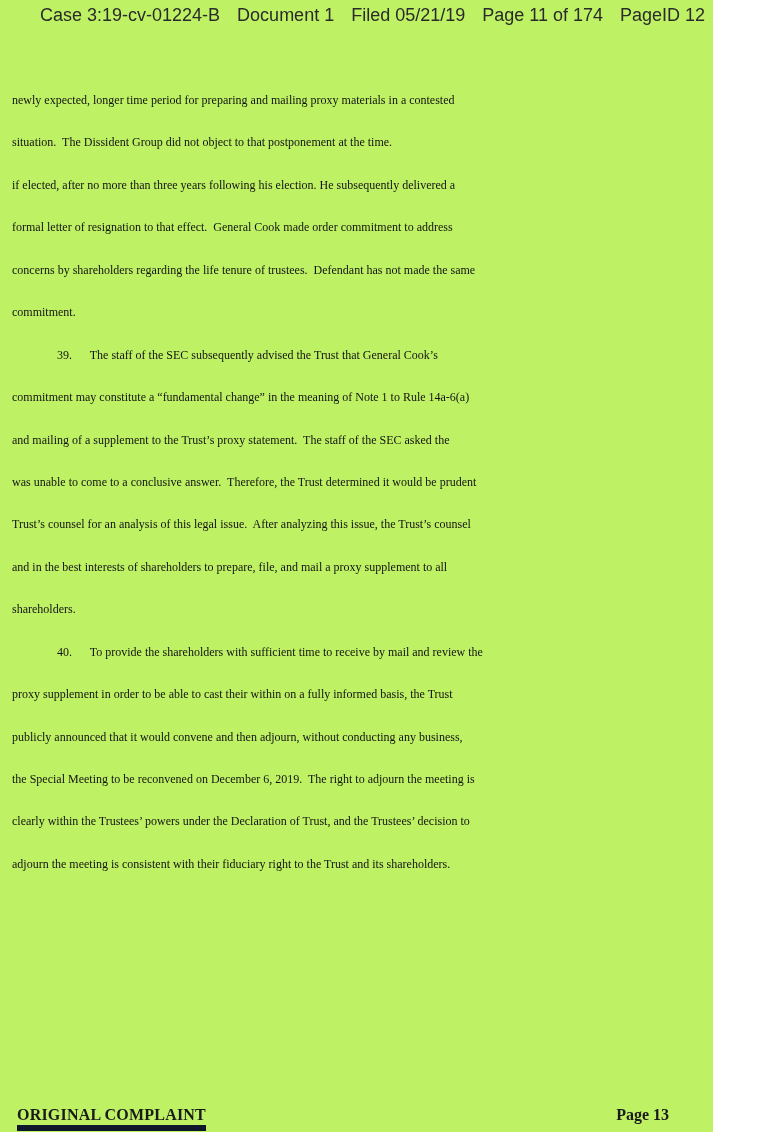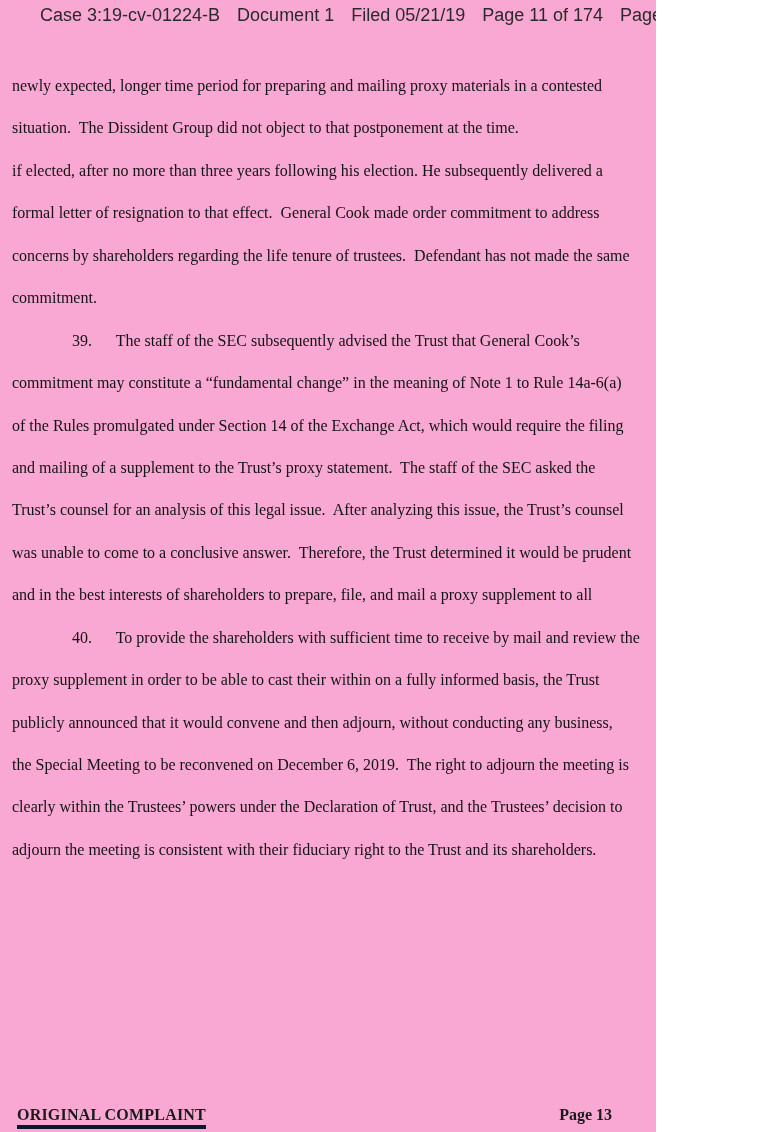--- a/index.html
+++ b/index.html
@@ -2,44 +2,44 @@
 <html><head>
 <meta charset="utf-8">
 <style>
   html, body {
     margin: 0;
     padding: 0;
     background: #ffffff;
   }
   .page {
     position: relative;
-    width: 656px;
+    width: 713px;
     height: 1132px;
-    background: #f9a8d4;
+    background: #bef264;
     overflow: hidden;
     font-family: "Liberation Serif", serif;
     color: #131313;
   }
   .ecf-header {
     position: absolute;
     left: 40px;
     top: 5px;
     display: flex;
     gap: 17px;
     font-family: "Liberation Sans", sans-serif;
     font-size: 18px;
     color: #2a2a2a;
     white-space: pre;
   }
   .doc-body {
     position: absolute;
     left: 12px;
-    top: 65px;
+    top: 79px;
     right: 8px;
-    font-size: 16px;
+    font-size: 12px;
     line-height: 42.45px;
     color: #131313;
   }
   .doc-line {
     white-space: pre;
     height: 42.45px;
   }
   .doc-footer {
     position: absolute;
     left: 17px;
@@ -47,21 +47,21 @@
     top: 1106px;
     display: flex;
     justify-content: space-between;
     align-items: baseline;
     font-size: 16px;
     font-weight: bold;
     color: #1a1a1a;
   }
   .footer-title {
     display: inline-block;
-    border-bottom: 4px solid #0f172a;
+    border-bottom: 6px solid #0f172a;
     padding-bottom: 1px;
     letter-spacing: 0.2px;
   }
   .footer-page {
     display: inline-block;
   }
 </style>
 </head>
 <body>
 
@@ -77,25 +77,25 @@
 
   <div class="doc-body">
     <div class="doc-line">newly expected, longer time period for preparing and mailing proxy materials in a contested</div>
     <div class="doc-line">situation.  The Dissident Group did not object to that postponement at the time.</div>
     <div class="doc-line">if elected, after no more than three years following his election. He subsequently delivered a</div>
     <div class="doc-line">formal letter of resignation to that effect.  General Cook made order commitment to address</div>
     <div class="doc-line">concerns by shareholders regarding the life tenure of trustees.  Defendant has not made the same</div>
     <div class="doc-line">commitment.</div>
     <div class="doc-line">               39.      The staff of the SEC subsequently advised the Trust that General Cook’s</div>
     <div class="doc-line">commitment may constitute a “fundamental change” in the meaning of Note 1 to Rule 14a-6(a)</div>
-    <div class="doc-line">of the Rules promulgated under Section 14 of the Exchange Act, which would require the filing</div>
     <div class="doc-line">and mailing of a supplement to the Trust’s proxy statement.  The staff of the SEC asked the</div>
+    <div class="doc-line">was unable to come to a conclusive answer.  Therefore, the Trust determined it would be prudent</div>
     <div class="doc-line">Trust’s counsel for an analysis of this legal issue.  After analyzing this issue, the Trust’s counsel</div>
-    <div class="doc-line">was unable to come to a conclusive answer.  Therefore, the Trust determined it would be prudent</div>
     <div class="doc-line">and in the best interests of shareholders to prepare, file, and mail a proxy supplement to all</div>
+    <div class="doc-line">shareholders.</div>
     <div class="doc-line">               40.      To provide the shareholders with sufficient time to receive by mail and review the</div>
     <div class="doc-line">proxy supplement in order to be able to cast their within on a fully informed basis, the Trust</div>
     <div class="doc-line">publicly announced that it would convene and then adjourn, without conducting any business,</div>
     <div class="doc-line">the Special Meeting to be reconvened on December 6, 2019.  The right to adjourn the meeting is</div>
     <div class="doc-line">clearly within the Trustees’ powers under the Declaration of Trust, and the Trustees’ decision to</div>
     <div class="doc-line">adjourn the meeting is consistent with their fiduciary right to the Trust and its shareholders.</div>
   </div>
 
   <div class="doc-footer">
     <span class="footer-title">ORIGINAL COMPLAINT</span>

